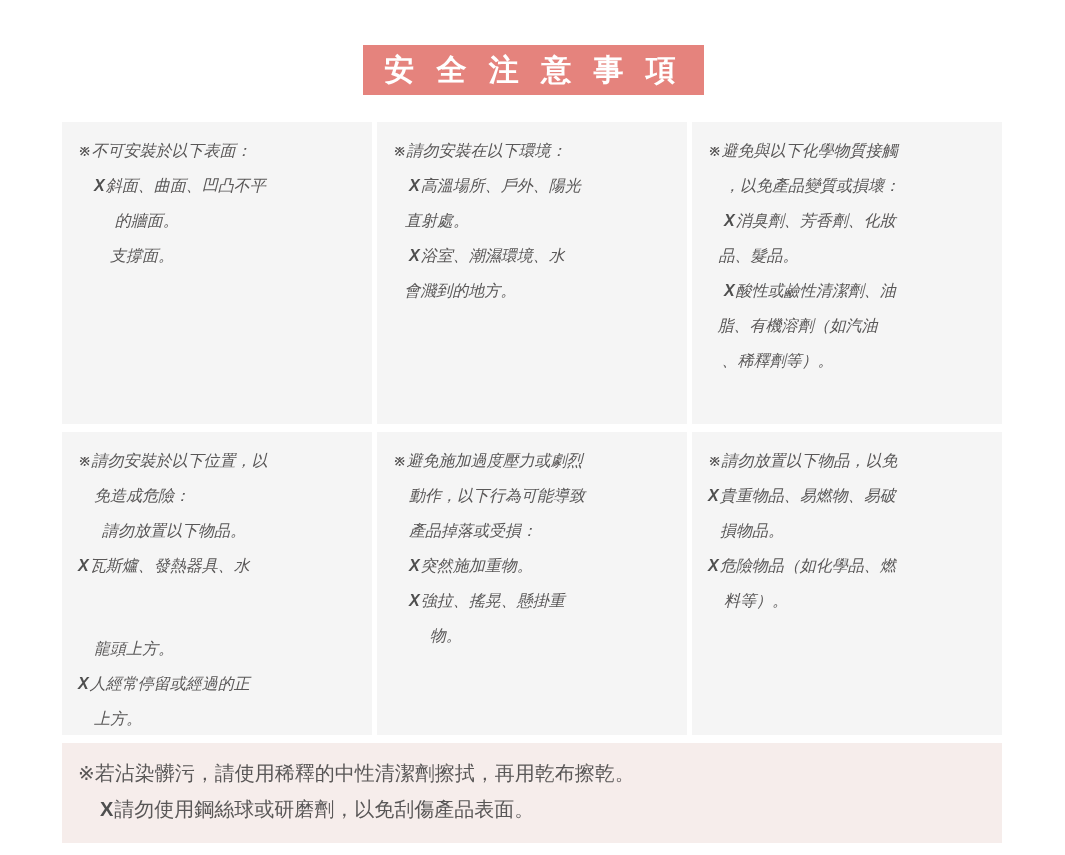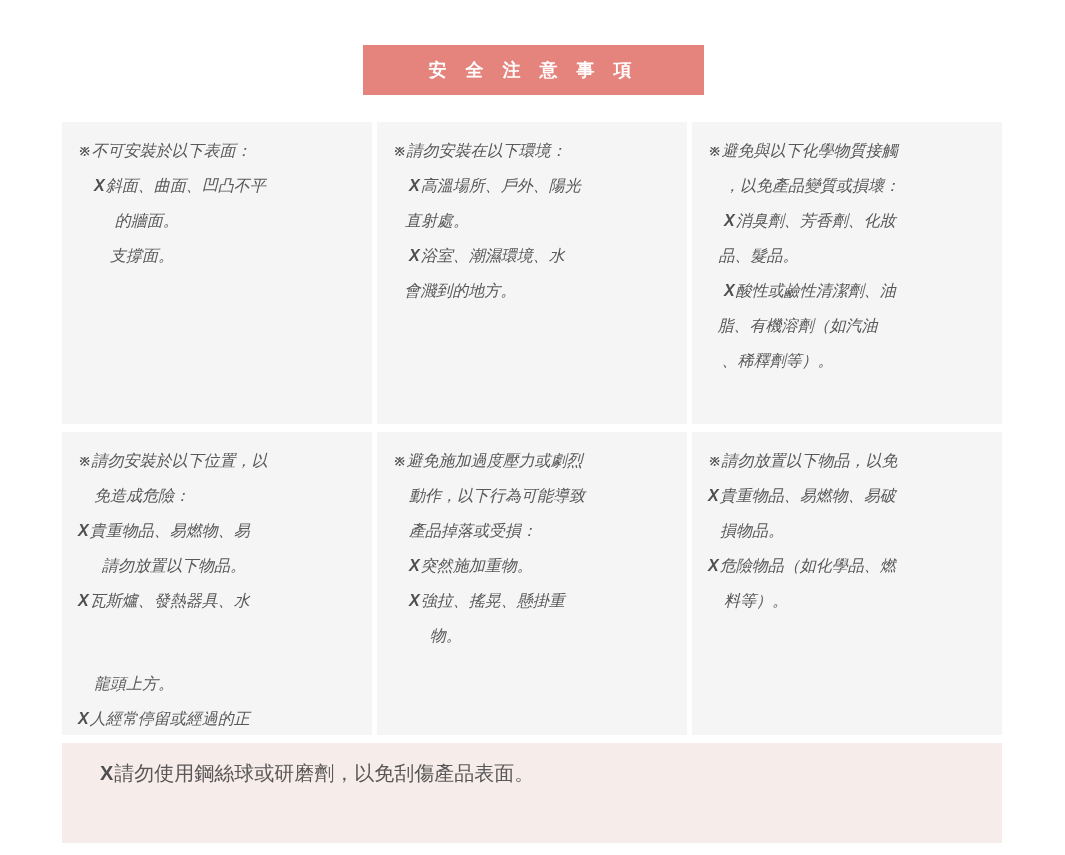--- a/index.html
+++ b/index.html
@@ -21,21 +21,21 @@
   }
   body { position: relative; }
 
   .banner {
     position: absolute;
     left: 363px; top: 45px;
     width: 341px; height: 50px;
     background: var(--header-bg);
     color: var(--header-text);
     display: flex; align-items: center; justify-content: center;
-    font-size: 18px; font-weight: bold;
+    font-size: 30px; font-weight: bold;
     letter-spacing: 7px;
     white-space: nowrap;
   }
 
   .grid {
     position: absolute;
     left: 62px; top: 122px;
     width: 940px;
     display: grid;
     grid-template-columns: repeat(3, 1fr);
@@ -96,21 +96,20 @@
       <div class="line" style="padding-left: 1em;"><span>，以免產品變質或損壞：</span></div>
       <div class="line" style="padding-left: 1em;"><span class="marker-x">X</span><span>消臭劑、芳香劑、化妝</span></div>
       <div class="line" style="padding-left: 0.65em;"><span>品、髮品。</span></div>
       <div class="line" style="padding-left: 1em;"><span class="marker-x">X</span><span>酸性或鹼性清潔劑、油</span></div>
       <div class="line" style="padding-left: 0.6em;"><span>脂、有機溶劑（如汽油</span></div>
       <div class="line" style="padding-left: 0.85em;"><span>、稀釋劑等）。</span></div>
     </div>
     <div class="warning-box">
       <div class="line" style="padding-left: 0em;"><span class="marker-ref">※</span><span>請勿安裝於以下位置，以</span></div>
       <div class="line" style="padding-left: 1em;"><span>免造成危險：</span></div>
-      <div class="line" style="padding-left: 0em;"><span class="marker-x">X</span><span>貴重物品、易燃物、易</span></div>
       <div class="line" style="padding-left: 1.5em;"><span>請勿放置以下物品。</span></div>
       <div class="line" style="padding-left: 0em;"><span class="marker-x">X</span><span>瓦斯爐、發熱器具、水</span></div>
       <div class="line" style="padding-left: 1em; margin-top: 48px;"><span>龍頭上方。</span></div>
       <div class="line" style="padding-left: 0em;"><span class="marker-x">X</span><span>人經常停留或經過的正</span></div>
       <div class="line" style="padding-left: 1em;"><span>上方。</span></div>
     </div>
     <div class="warning-box">
       <div class="line" style="padding-left: 0em;"><span class="marker-ref">※</span><span>避免施加過度壓力或劇烈</span></div>
       <div class="line" style="padding-left: 1em;"><span>動作，以下行為可能導致</span></div>
       <div class="line" style="padding-left: 1em;"><span>產品掉落或受損：</span></div>
@@ -121,14 +120,15 @@
     <div class="warning-box">
       <div class="line" style="padding-left: 0em;"><span class="marker-ref">※</span><span>請勿放置以下物品，以免</span></div>
       <div class="line" style="padding-left: 0em;"><span class="marker-x">X</span><span>貴重物品、易燃物、易破</span></div>
       <div class="line" style="padding-left: 0.75em;"><span>損物品。</span></div>
       <div class="line" style="padding-left: 0em;"><span class="marker-x">X</span><span>危險物品（如化學品、燃</span></div>
       <div class="line" style="padding-left: 1em;"><span>料等）。</span></div>
     </div>
   </div>
 
 <div class="footer-box" id="footer">
+    <div class="line" style="padding-left: 0em;"><span class="marker-ref">※</span><span>若沾染髒污，請使用稀釋的中性清潔劑擦拭，再用乾布擦乾。</span></div>
     <div class="line" style="padding-left: 1.1em;"><span class="marker-x">X</span><span>請勿使用鋼絲球或研磨劑，以免刮傷產品表面。</span></div>
   </div>
 
 </body></html>

